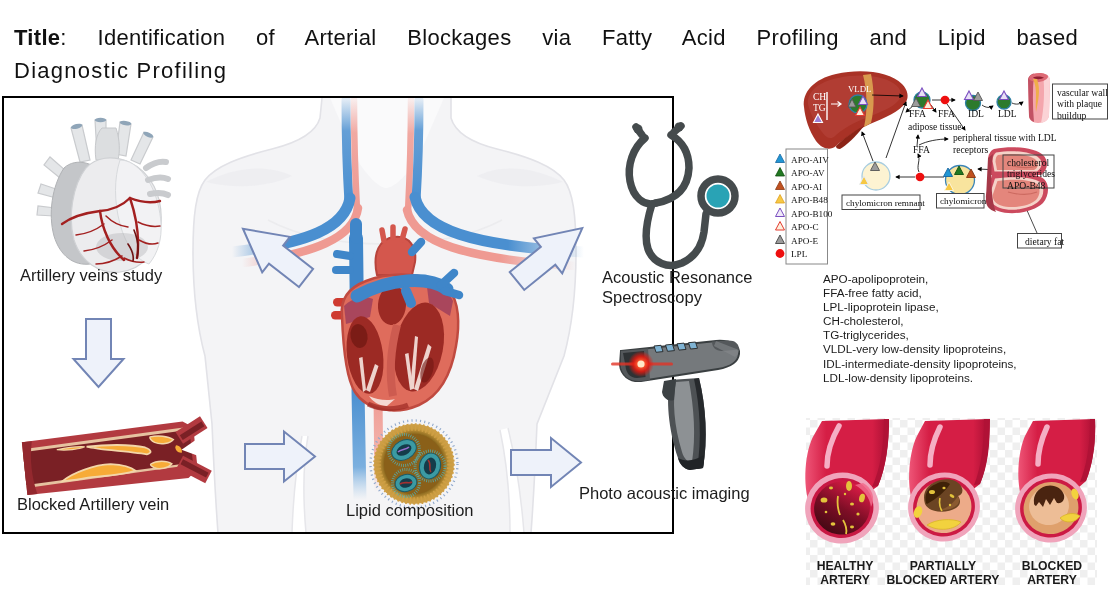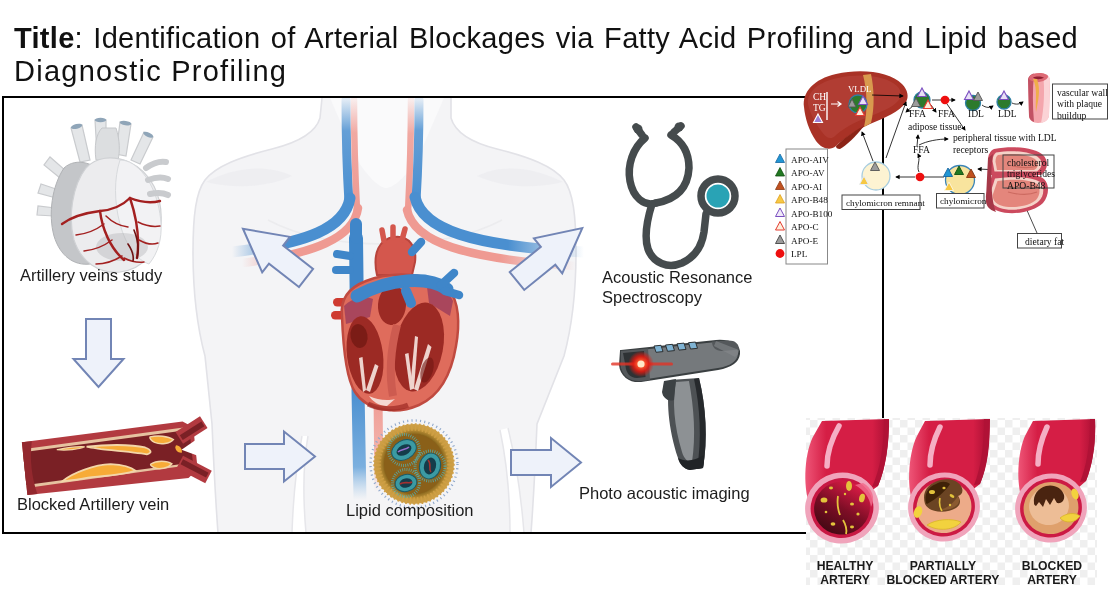--- a/index.html
+++ b/index.html
@@ -1,23 +1,23 @@
 <!DOCTYPE html>
 <html><head>
 <meta charset="utf-8">
 <style>
 html,body{margin:0;padding:0;background:#fff;}
 #stage{position:relative;width:1108px;height:604px;overflow:hidden;background:#fff;
   font-family:"Liberation Sans",sans-serif;}
-#title{position:absolute;left:14px;top:22px;width:1064px;font-size:29px;line-height:32.5px;
+#title{position:absolute;left:14px;top:22px;width:1064px;font-size:22px;line-height:32.5px;
   color:#111;letter-spacing:0.3px;}
 #title .l1{text-align:justify;text-align-last:justify;}
 #title .l2{letter-spacing:1.25px;}
 #abbr{position:absolute;left:823px;top:272px;font-size:11.7px;line-height:14.1px;color:#1b1b1b;}
-#panel{position:absolute;left:2px;top:96px;width:882px;height:438px;border:2.5px solid #000;
+#panel{position:absolute;left:2px;top:96px;width:672px;height:438px;border:2.5px solid #000;
   box-sizing:border-box;background:#fff;}
 </style>
 </head>
 <body>
 <div id="stage">
   <div id="title">
       <div class="l1"><b>Title</b>: Identification of Arterial Blockages via Fatty Acid Profiling and Lipid based</div>
       <div class="l2">Diagnostic Profiling</div>
     </div>
 
@@ -444,20 +444,30 @@
         <text x="1057" y="118.5">buildup</text>
         <text x="846" y="205.5" font-size="9.2px">chylomicron remnant</text>
         <text x="940" y="204" font-size="9.2px">chylomicron</text>
         <text x="1007" y="165.5">cholesterol</text>
         <text x="1007" y="177">triglycerides</text>
         <text x="1007" y="188.5">APO-B48</text>
         <text x="1025" y="244.5">dietary fat</text>
       </g>
   </svg>
 
+  <div id="abbr">
+APO-apolipoprotein,<br>
+FFA-free fatty acid,<br>
+LPL-lipoprotein lipase,<br>
+CH-cholesterol,<br>
+TG-triglycerides,<br>
+VLDL-very low-density lipoproteins,<br>
+IDL-intermediate-density lipoproteins,<br>
+LDL-low-density lipoproteins.
+  </div>
 
   <svg id="arteries" style="position:absolute;left:795px;top:415px" width="313" height="189" viewBox="795 415 313 189">
       <defs>
         <pattern id="chk" width="15" height="15" patternUnits="userSpaceOnUse">
           <rect width="15" height="15" fill="#fff"></rect>
           <rect width="7.5" height="7.5" fill="#efefef"></rect>
           <rect x="7.5" y="7.5" width="7.5" height="7.5" fill="#efefef"></rect>
         </pattern>
         <linearGradient id="tub" x1="0" y1="0" x2="1" y2="0">
           <stop offset="0" stop-color="#ee5577"></stop>

